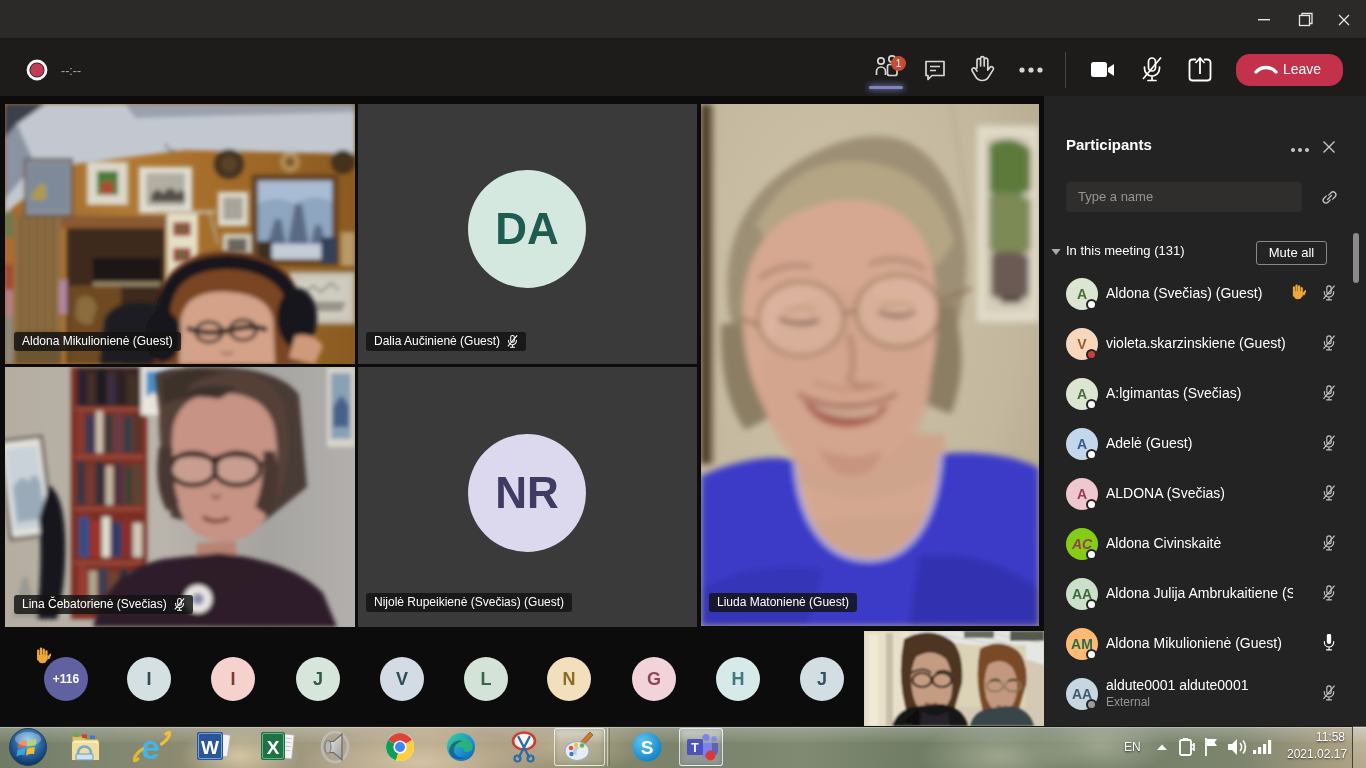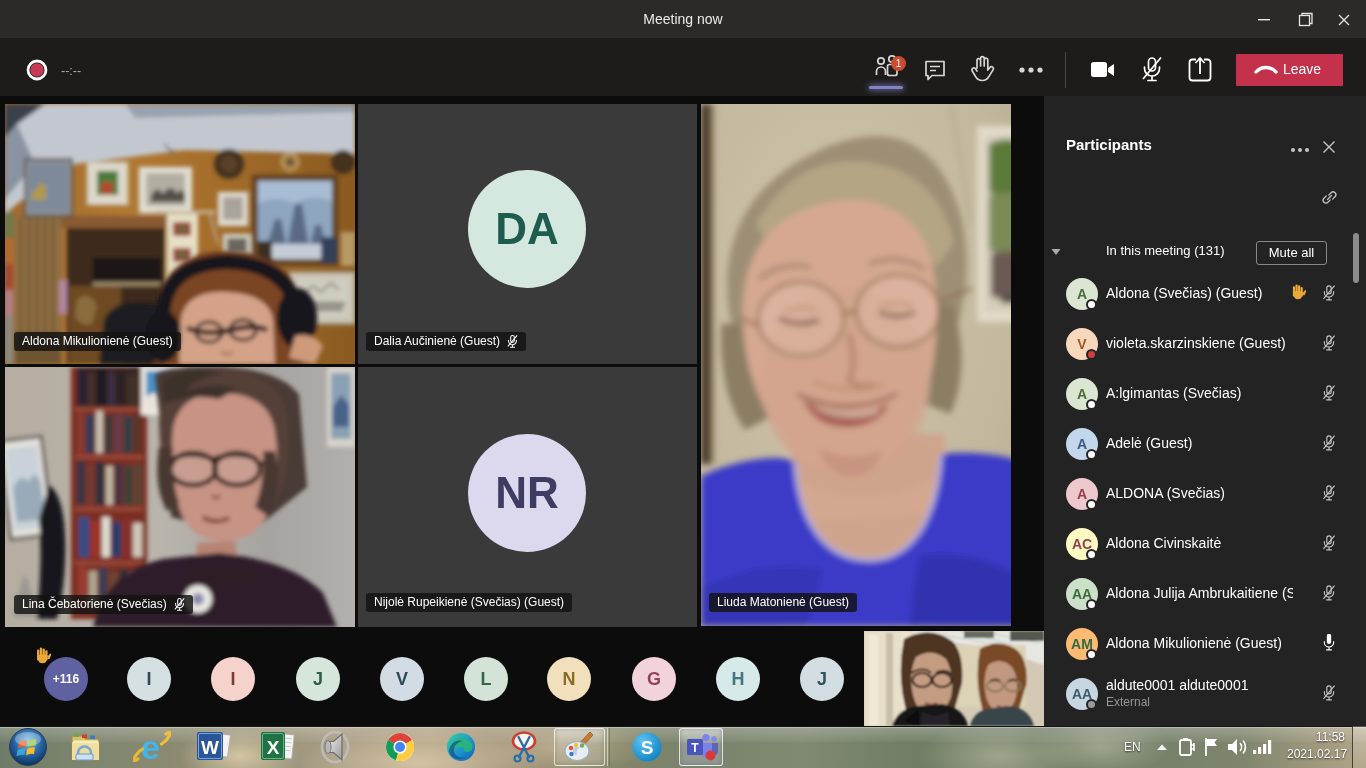--- a/index.html
+++ b/index.html
@@ -6,21 +6,21 @@
   html,body { width:1366px; height:768px; overflow:hidden; background:#000; }
   body { font-family:"Liberation Sans", sans-serif; position:relative; }
   .abs { position:absolute; }
 
   
   #titlebar { position:absolute; left:0; top:0; width:1366px; height:38px; background:#2b2a29; }
   #titlebar .title { position:absolute; left:0; right:0; top:11px; text-align:center; color:#eceae8; font-size:14px; }
 
   
   #toolbar { position:absolute; left:0; top:38px; width:1366px; height:58px; background:#1d1c1b; }
-  #leavebtn { position:absolute; left:1236px; top:16px; width:107px; height:32px; background:#c4314b; border-radius:1px; color:#fff; font-size:14px; }
+  #leavebtn { position:absolute; left:1236px; top:16px; width:107px; height:32px; background:#c4314b; border-radius:14px; color:#fff; font-size:14px; }
   #leavebtn span { position:absolute; left:47px; top:7px; }
 
   
   #stage { position:absolute; left:0; top:96px; width:1044px; height:630px; background:#0c0c0c; }
   .tile { position:absolute; background:#3a3a3a; overflow:hidden; }
   .vlabel { position:absolute; background:rgba(18,18,18,0.82); color:#fff; font-size:12px; line-height:18px; height:19px; padding:0 8px; border-radius:3px; white-space:nowrap; }
   .avatarbig { position:absolute; border-radius:50%; width:118px; height:118px; text-align:center; font-weight:bold; font-size:44px; line-height:118px; }
 
   .lettercircle { position:absolute; width:44px; height:44px; border-radius:50%; text-align:center; font-size:18px; font-weight:bold; line-height:44px; top:561px; }
 
@@ -32,21 +32,20 @@
   .pname { position:absolute; left:62px; top:17px; color:#fff; font-size:14px; white-space:nowrap; max-width:180px; overflow:hidden; }
   .pmic { position:absolute; right:28px; top:16px; width:18px; height:18px; }
 
   
   #taskbar { position:absolute; left:0; top:726px; width:1366px; height:42px; overflow:hidden; }
 </style>
 </head>
 <body>
 
 <div id="titlebar">
-  <div class="title">Meeting now</div>
   <svg class="abs" style="left:1240px;top:0" width="126" height="38" viewBox="0 0 126 38">
     <rect x="18" y="19" width="12" height="1.4" fill="#e6e6e6"></rect>
     <rect x="59.5" y="15.5" width="10" height="10" fill="none" stroke="#e6e6e6" stroke-width="1.3"></rect>
     <path d="M62 15.5 v-2 h10 v10 h-2" fill="none" stroke="#e6e6e6" stroke-width="1.3"></path>
     <path d="M99 15 l10 10 M109 15 l-10 10" stroke="#e6e6e6" stroke-width="1.3"></path>
   </svg>
 </div>
 
 <div id="toolbar">
   <svg class="abs" style="left:26px;top:10px" width="70" height="40" viewBox="0 0 70 40">
@@ -343,21 +342,21 @@
         <path d="M4 24 L22 2.5" stroke="#fff" stroke-width="2"></path>
       </svg>
     </div>
   </div>
 
   <div class="tile" style="left:358px;top:271px;width:339px;height:260px;">
     <div class="avatarbig" style="left:110px;top:67px;background:#dcd8ee;color:#3e3c63;">NR</div>
     <div class="vlabel" style="left:8px;top:226px;text-align:right;">Nijolė Rupeikienė (Svečias) (Guest)</div>
   </div>
 
-  <div class="tile" id="tile5" style="left:701px;top:8px;width:310px;height:522px;">
+  <div class="tile" id="tile5" style="left:701px;top:8px;width:338px;height:522px;">
     <svg width="338" height="522" viewBox="0 0 338 522">
       <defs>
         <radialGradient id="wall5" cx="40%" cy="35%" r="90%">
           <stop offset="0%" stop-color="#cfc5ab"></stop>
             <stop offset="60%" stop-color="#c3b89e"></stop>
             <stop offset="100%" stop-color="#ab9f86"></stop>
         </radialGradient>
         <filter id="b3">
             <feGaussianBlur stdDeviation="3"></feGaussianBlur>
           </filter>
@@ -479,27 +478,28 @@
 <div id="panel">
   <div class="abs" style="left:22px;top:40px;color:#fff;font-size:15px;font-weight:bold;">Participants</div>
   <svg class="abs" style="left:246px;top:50px" width="20" height="8" viewBox="0 0 20 8">
       <circle cx="3" cy="4" r="2" fill="#c8c6c4"></circle>
       <circle cx="10" cy="4" r="2" fill="#c8c6c4"></circle>
       <circle cx="17" cy="4" r="2" fill="#c8c6c4"></circle>
     </svg>
   <svg class="abs" style="left:278px;top:44px" width="14" height="14" viewBox="0 0 14 14">
       <path d="M1.5 1.5 l11 11 M12.5 1.5 l-11 11" stroke="#c8c6c4" stroke-width="1.4"></path>
     </svg>
+  <div class="abs" style="left:22px;top:86px;width:236px;height:30px;background:#2f2e2d;border-radius:4px;color:#979593;font-size:13px;line-height:30px;padding-left:12px;">Type a name</div>
   <svg class="abs" style="left:276px;top:92px" width="19" height="19" viewBox="0 0 24 24">
     <path d="M9.5 14.5 L14.5 9.5 M8 10 l-3 3 a3.5 3.5 0 0 0 5 5 l3 -3 M16 14 l3 -3 a3.5 3.5 0 0 0 -5 -5 l-3 3" fill="none" stroke="#c8c6c4" stroke-width="1.6" stroke-linecap="round"></path>
   </svg>
   <svg class="abs" style="left:7px;top:152px" width="10" height="8" viewBox="0 0 10 8">
       <path d="M0.5 1 h9 L5 7 z" fill="#adabaa"></path>
     </svg>
-  <div class="abs" style="left:22px;top:147px;color:#fff;font-size:13px;margin-left:40px;">In this meeting (131)</div>
+  <div class="abs" style="left:22px;top:147px;color:#fff;font-size:13px;">In this meeting (131)</div>
   <div class="abs" style="left:212px;top:145px;width:71px;height:24px;border:1px solid #8a8886;border-radius:3px;color:#fff;font-size:13px;text-align:center;line-height:22px;">Mute all</div>
   <div class="abs" style="left:309px;top:137px;width:6px;height:50px;border-radius:3px;background:#8a8a8a;"></div>
   <div class="prow" style="top:172px;">
     <div class="pavatar" style="background:#dbe6d2;color:#4a6b3a;">A</div>
       <div class="pdot"></div>
     <div class="pname">Aldona (Svečias) (Guest)</div>
     <div class="abs" style="right:60px;top:15px;"><svg width="16" height="17" viewBox="0 0 20 21">
           <g fill="#eda83a">
             <rect x="3.6" y="4" width="2.8" height="9" rx="1.4"></rect>
             <rect x="6.8" y="1.8" width="2.8" height="11" rx="1.4"></rect>
@@ -550,21 +550,21 @@
     <div class="pavatar" style="background:#efc8cd;color:#96404e;">A</div>
       <div class="pdot"></div>
     <div class="pname">ALDONA (Svečias)</div>
     <svg class="pmic" viewBox="0 0 26 29">
         <rect x="9.5" y="3" width="7" height="13" rx="3.5" fill="none" stroke="#c8c6c4" stroke-width="1.8"></rect>
         <path d="M5.5 12 v1.5 a7.5 7.5 0 0 0 15 0 V12 M13 21 v4 M9 25.5 h8" fill="none" stroke="#c8c6c4" stroke-width="1.8" stroke-linecap="round"></path>
         <path d="M4 24 L22 2.5" stroke="#c8c6c4" stroke-width="1.8"></path>
       </svg>
   </div>
   <div class="prow" style="top:422px;">
-    <div class="pavatar" style="background:#fef9c3;color:#96404e;">AC</div>
+    <div class="pavatar" style="background:#84cc16;color:#96404e;font-style:italic;">AC</div>
       <div class="pdot"></div>
     <div class="pname">Aldona Civinskaitė</div>
     <svg class="pmic" viewBox="0 0 26 29">
         <rect x="9.5" y="3" width="7" height="13" rx="3.5" fill="none" stroke="#c8c6c4" stroke-width="1.8"></rect>
         <path d="M5.5 12 v1.5 a7.5 7.5 0 0 0 15 0 V12 M13 21 v4 M9 25.5 h8" fill="none" stroke="#c8c6c4" stroke-width="1.8" stroke-linecap="round"></path>
         <path d="M4 24 L22 2.5" stroke="#c8c6c4" stroke-width="1.8"></path>
       </svg>
   </div>
   <div class="prow" style="top:472px;">
     <div class="pavatar" style="background:#cbe0c8;color:#3a6b3a;">AA</div>

